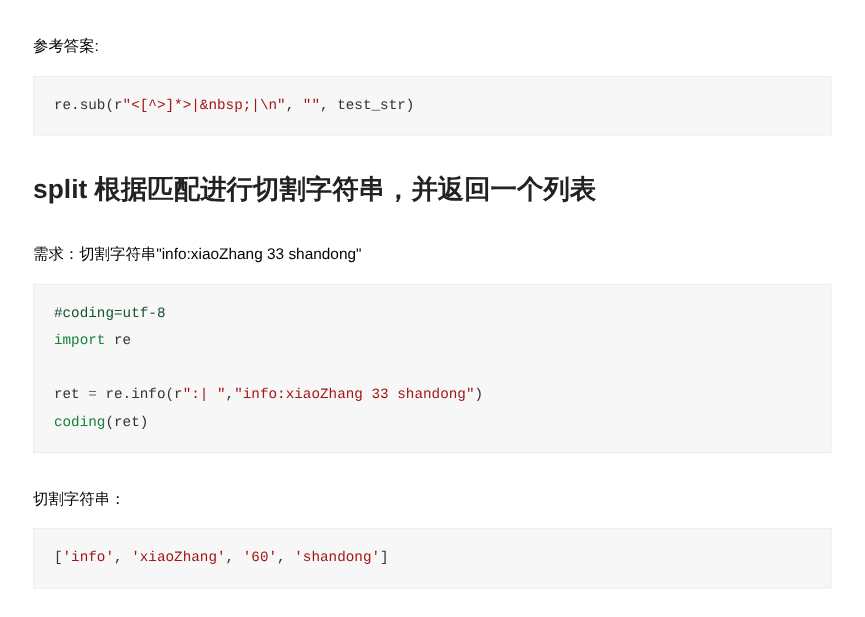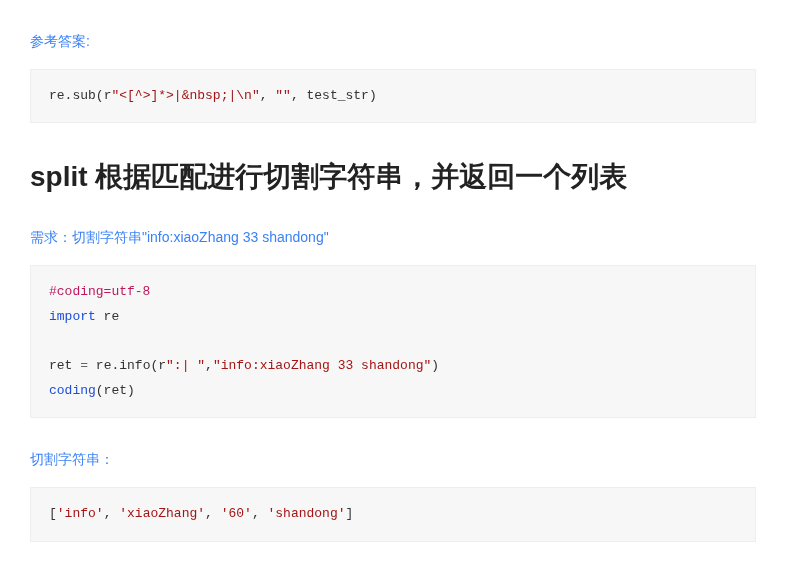--- a/index.html
+++ b/index.html
@@ -5,44 +5,44 @@
   body {
     margin: 0;
     padding: 20px 30px;
     font-family: -apple-system, BlinkMacSystemFont, "Segoe UI", "PingFang SC", "Microsoft YaHei", sans-serif;
     color: #333;
     background: #fff;
     font-size: 14px;
     line-height: 1.7;
   }
   .para {
-    color: #3b82f6;
+    color: #000000;
     margin: 10px 0 15px 0;
   }
   .code-block {
     background: #f7f7f7;
     border: 1px solid #eee;
     padding: 14px 18px;
     margin: 0 0 30px 0;
     font-family: Consolas, Monaco, "Courier New", monospace;
     font-size: 13px;
     line-height: 1.9;
     color: #333;
     white-space: pre;
     overflow-x: auto;
   }
   h2.section-heading {
-    font-size: 28px;
+    font-size: 24px;
     font-weight: 700;
     color: #222;
     margin: 30px 0 25px 0;
   }
   .tok-str   { color: #a31515; }
-  .tok-kw    { color: #1d4ed8; }
-  .tok-com   { color: #be185d; }
+  .tok-kw    { color: #15803d; }
+  .tok-com   { color: #14532d; }
   .tok-op    { color: #666; }
 </style>
 </head>
 <body>
 
 <div class="para">参考答案:</div>
 
 <div class="code-block"><span>re.sub</span><span>(</span><span>r</span><span class="tok-str">"</span><span class="tok-str">&lt;[^&gt;]*&gt;|&amp;nbsp;|\n</span><span class="tok-str">"</span><span>, </span><span class="tok-str">""</span><span>, </span><span>test_str</span><span>)</span></div>
 
 <h2 class="section-heading">split 根据匹配进行切割字符串，并返回一个列表</h2>

